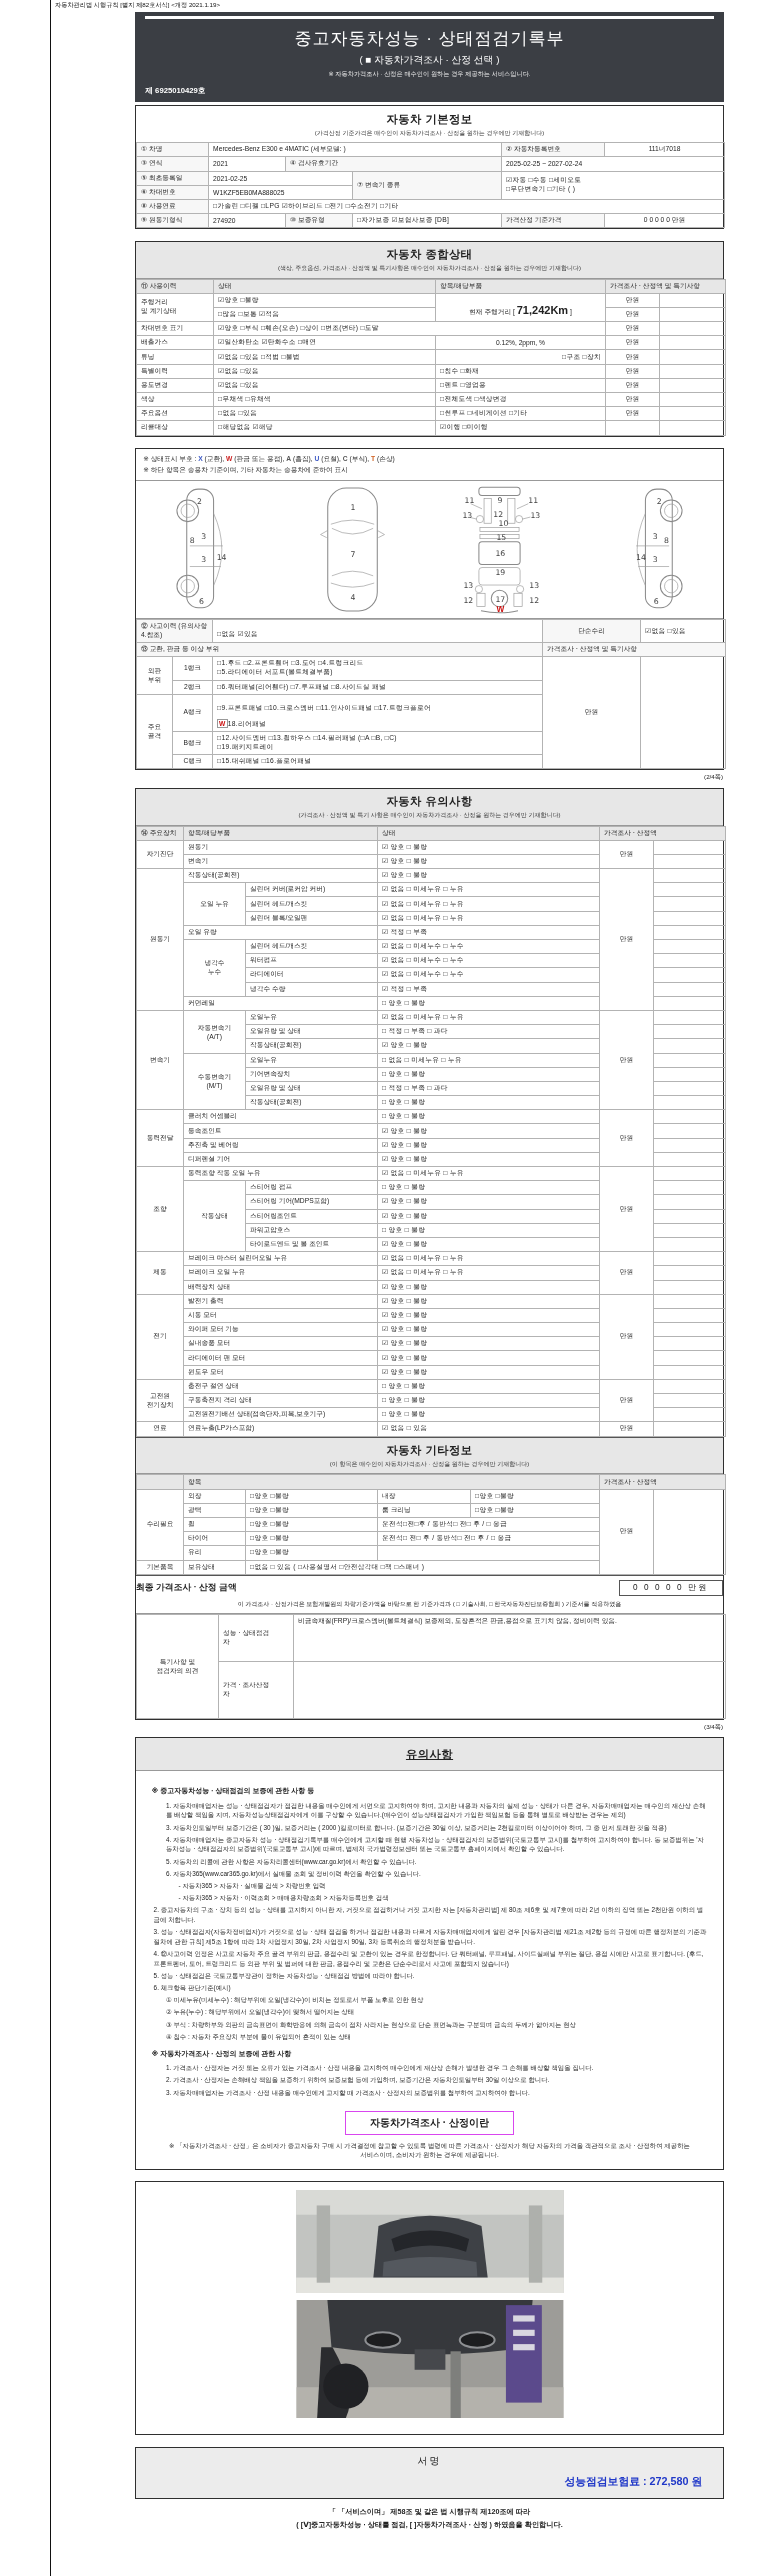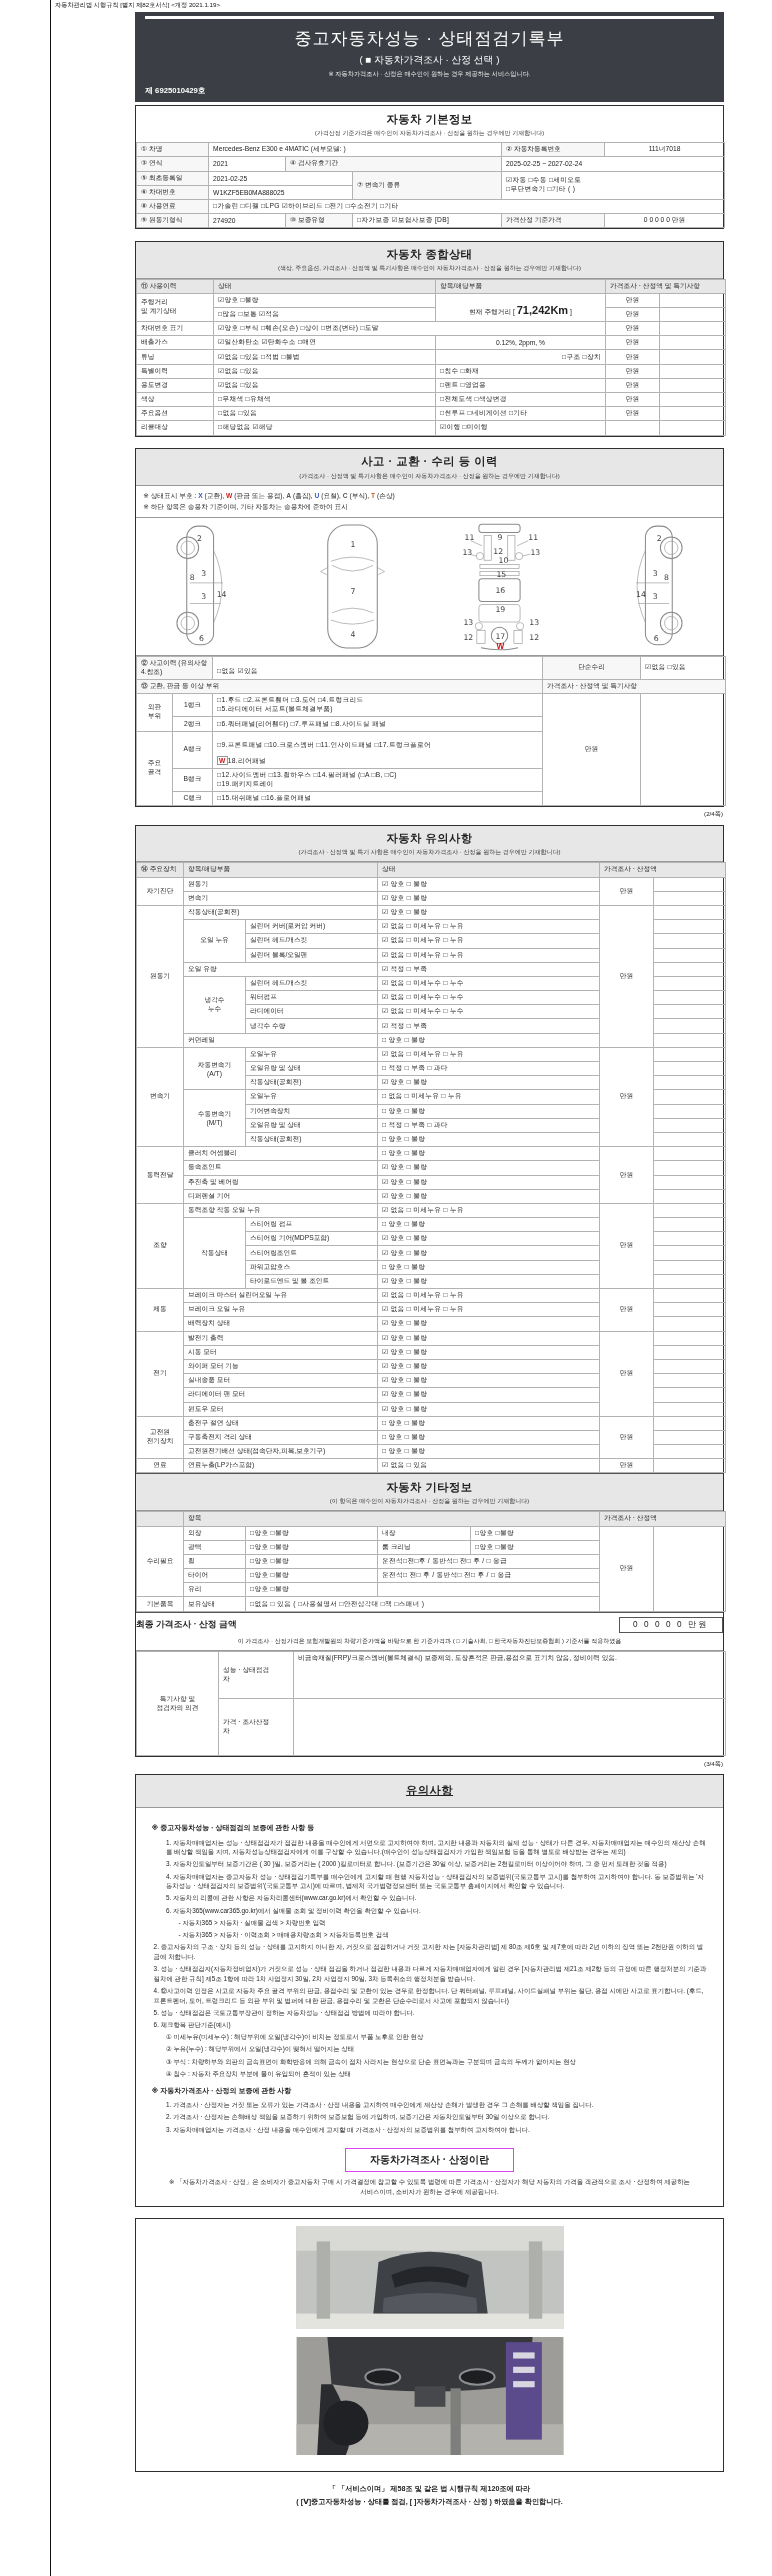--- a/index.html
+++ b/index.html
@@ -224,24 +224,20 @@
         <td class="chk">□해당없음  ☑해당</td>
         <td class="chk">☑이행  □미이행</td>
         <td></td>
         <td></td>
       </tr>
     </tbody>
       </table>
   </div>
 
   <div class="sec">
-    <div class="sec-head gray">
-      <div class="sec-title">사고 · 교환 · 수리 등 이력</div>
-      <div class="sec-sub">(가격조사 · 산정액 및 특기사항은 매수인이 자동차가격조사 · 산정을 원하는 경우에만 기재합니다)</div>
-    </div>
     <div class="legend-wrap">
       <div id="legend-line"><span style="color: rgb(34, 34, 34);">※ 상태표시 부호 : </span><span style="color: rgb(58, 87, 196); font-weight: bold;">X</span><span style="color: rgb(34, 34, 34);"> (교환),  </span><span style="color: rgb(204, 32, 32); font-weight: bold;">W</span><span style="color: rgb(34, 34, 34);"> (판금 또는 용접),  </span><span style="color: rgb(85, 85, 85); font-weight: bold;">A</span><span style="color: rgb(34, 34, 34);"> (흠집),  </span><span style="color: rgb(58, 87, 196); font-weight: bold;">U</span><span style="color: rgb(34, 34, 34);"> (요철),  </span><span style="color: rgb(85, 85, 85); font-weight: bold;">C</span><span style="color: rgb(34, 34, 34);"> (부식),  </span><span style="color: rgb(208, 96, 32); font-weight: bold;">T</span><span style="color: rgb(34, 34, 34);"> (손상)</span></div>
       <div>※ 하단 항목은 승용차 기준이며, 기타 자동차는 승용차에 준하여 표시</div>
     </div>
 
     <div class="diagrams">
 
       <svg width="88" height="129" viewBox="0 0 170 250" style="font-size:13px">
         <rect x="38" y="8" width="52" height="230" rx="22" class="car-line"></rect>
         <path d="M90,55 Q122,125 90,195" class="car-thin"></path>
@@ -792,19 +788,23 @@
         <rect x="230" y="96" width="60" height="40" fill="#46484c"></rect>
         <rect x="408" y="10" width="70" height="190" fill="#5b4a8c"></rect>
         <rect x="422" y="30" width="42" height="12" fill="#efefef" opacity="0.85"></rect>
         <rect x="422" y="58" width="42" height="12" fill="#efefef" opacity="0.85"></rect>
         <rect x="422" y="86" width="42" height="12" fill="#efefef" opacity="0.85"></rect>
         <rect x="300" y="100" width="20" height="130" fill="#7e7f7c"></rect>
       </svg>
     </div>
   </div>
 
+  <div class="signbox">
+    <div class="sign-title">서명</div>
+    <div class="fee">성능점검보험료 : 272,580 원</div>
+  </div>
   <div class="confirm">
     <div>「 「서비스이며」 제58조 및 같은 법 시행규칙 제120조에 따라</div>
     <div>( [Ⅴ]중고자동차성능 · 상태를 점검, [  ]자동차가격조사 · 산정 ) 하였음을 확인합니다.</div>
   </div>
 
 </div>
 
 
 </body></html>

